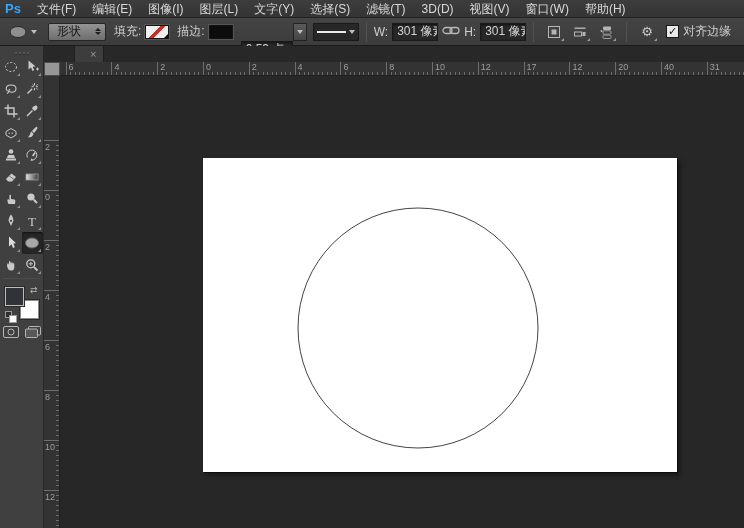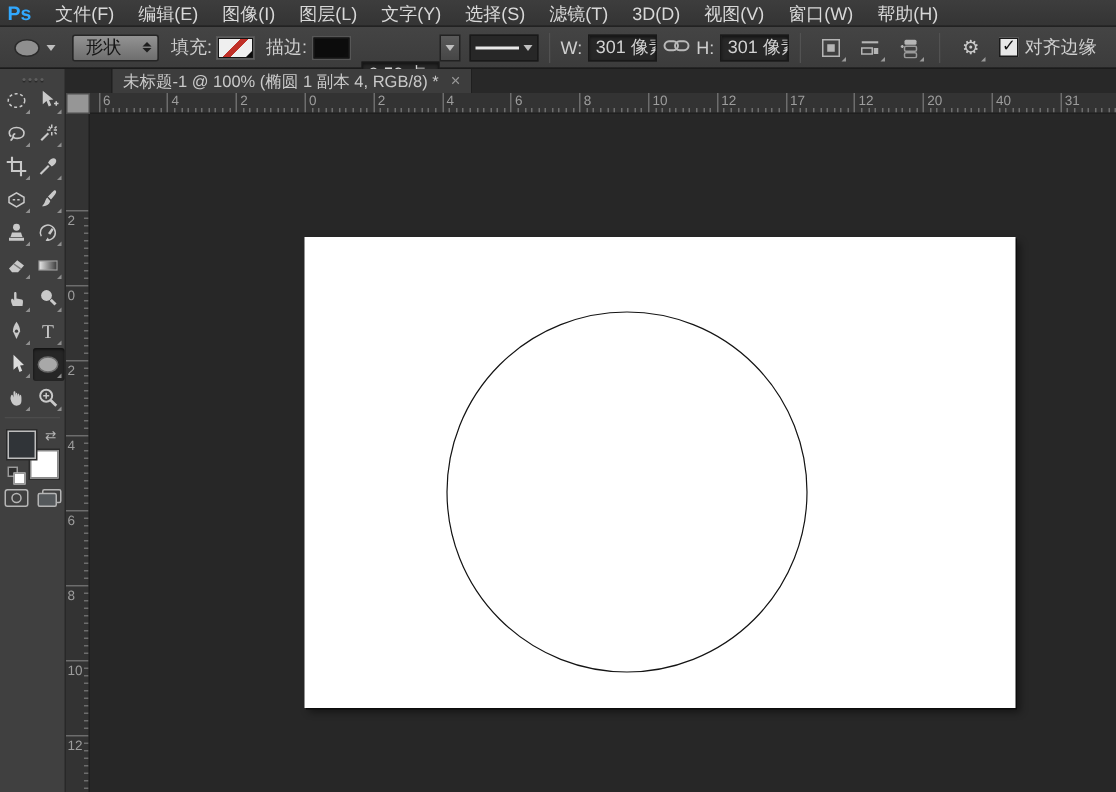--- a/index.html
+++ b/index.html
@@ -333,21 +333,20 @@
       <span>
         <svg width="18" height="14">
             <rect x="4.5" y="1.5" width="12" height="8.5" rx="1" fill="none" stroke="#b5b5b5"></rect>
             <rect x="1.5" y="4" width="12" height="8.5" rx="1" fill="#55595c" stroke="#b5b5b5"></rect>
           </svg></span>
     </div>
   </div>
 
   <div class="tabbar">
     <span class="tab">
-      <span>未标题-1 @ 100% (椭圆 1 副本 4, RGB/8) *</span>
       <span class="close">×</span>
     </span>
   </div>
 
   <span class="ruler-corner"></span>
   <div class="hruler" id="hruler">
       <i class="htick" style="left: 5.6px; height: 13px;"></i>
       <span class="hlabel" style="left: 8.6px;">6</span>
       <i class="htick" style="left: 10.18px; height: 3px;"></i>
       <i class="htick" style="left: 14.76px; height: 3px;"></i>

